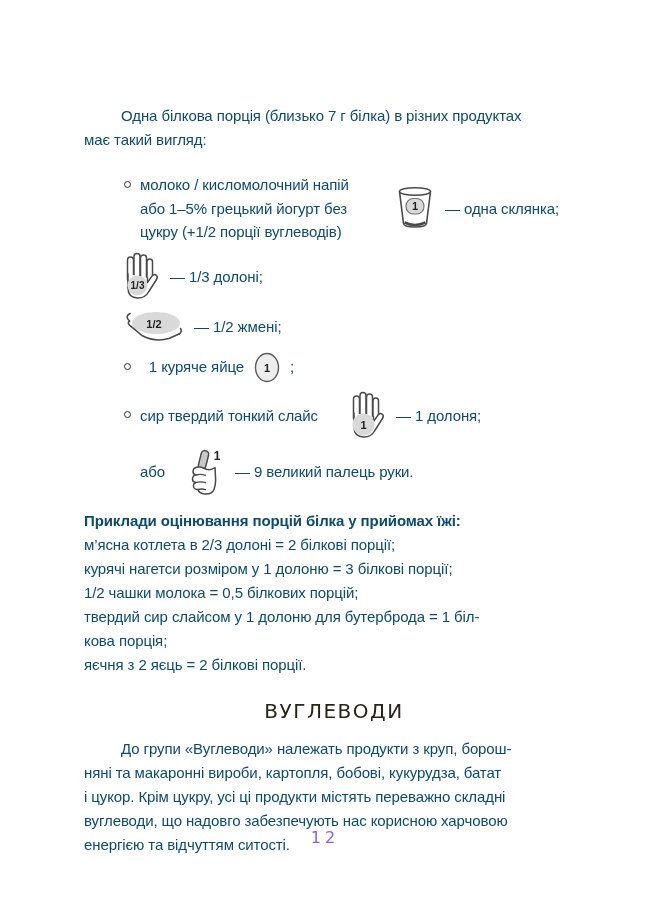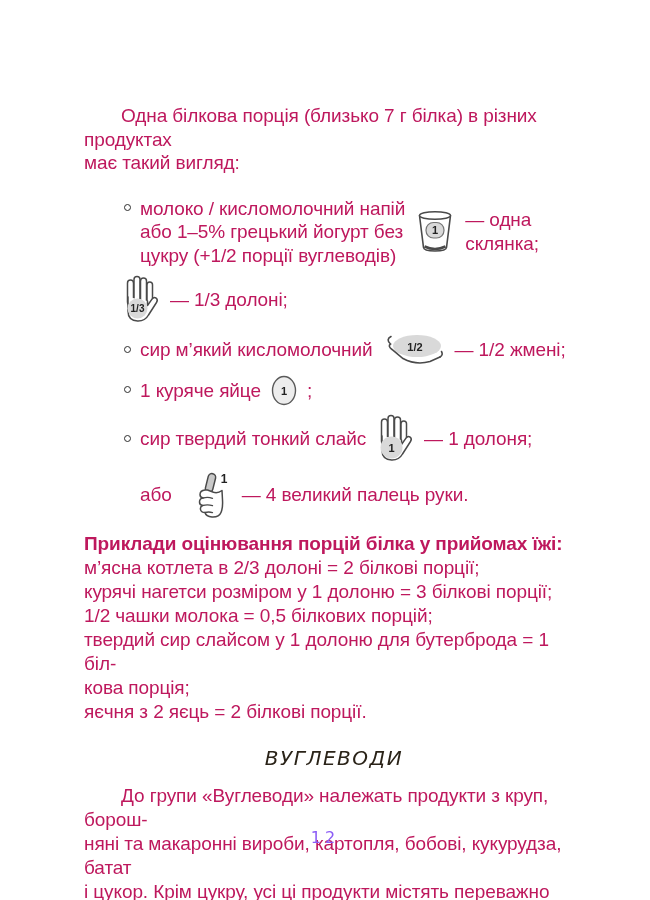--- a/index.html
+++ b/index.html
@@ -13,24 +13,24 @@
     font-family: "Liberation Sans", sans-serif;
     color: #2e2e2e;
   }
   .content {
     position: absolute;
     left: 84px;
     top: 104px;
     width: 500px;
   }
   .body {
-    font-size: 19px;
+    font-size: 15px;
     line-height: 23.5px;
     letter-spacing: -0.1px;
-    color: #be185d;
+    color: #0c4a6e;
   }
   .lines { white-space: pre-line; }
   .indent { text-indent: 37px; }
   .bold { font-weight: 700; }
 
   .list { padding-left: 38px; margin-top: 22px; margin-bottom: 14px; }
   .bullet-row {
     display: flex;
     align-items: center;
     column-gap: 10px;
@@ -69,21 +69,20 @@
   .examples .ex-title { line-height: 24px; }
 
   .heading {
     font-family: "DejaVu Sans", sans-serif;
     font-size: 20px;
     font-weight: 500;
     letter-spacing: 1.5px;
     color: #2a2318;
     text-align: center;
     margin: 22px 0 14px 0;
-    font-style: italic;
   }
   .section-par { line-height: 24px; }
 
   .footer {
     position: absolute;
     left: 0;
     right: 0;
     top: 828px;
     text-align: center;
     font-family: "DejaVu Sans", sans-serif;
@@ -129,24 +128,20 @@
             <rect x="25" y="7" width="5.5" height="23" rx="2.75"></rect>
             <path d="M6 22 L6 36 Q6 45.5 15.5 46 Q23 46.3 26.5 40 L34.5 27.5 Q36.3 24.6 34 23 Q31.8 21.6 29.8 24.4 L25.5 30.5 L25.5 26" stroke-linejoin="round" stroke-linecap="round"></path>
           </g>
           <circle cx="15.5" cy="33.5" r="10" fill="#d9d9d9"></circle>
           <text class="badge-text" x="15.5" y="37.2" text-anchor="middle" font-size="10">1/3</text>
         </svg>
         <div class="body measure">— 1/3 долоні;</div>
       </div>
 
       <div class="bullet-row">
-        <div class="b-text body w3">
-          <span class="marker"></span>
-          <span class="lines">сир м’який кисломолочний</span>
-        </div>
         <svg class="icon-svg" width="62" height="34" viewBox="0 0 62 34">
           <ellipse cx="34" cy="13" rx="24" ry="11" fill="#d9d9d9"></ellipse>
           <g fill="none" stroke="#4a4a4a" stroke-width="1.6" stroke-linecap="round">
             <path d="M8 3.5 Q2.5 6.5 7.5 11 Q4.5 13 9 16.5 L20 25.5 Q33 32.5 47 28.5 L57 24"></path>
             <path d="M57 24 Q60.5 22 58.5 18.5"></path>
           </g>
           <text class="badge-text" x="32" y="17.5" text-anchor="middle" font-size="11">1/2</text>
         </svg>
         <div class="body measure">— 1/2 жмені;</div>
       </div>
@@ -189,21 +184,21 @@
             <rect x="11" y="1.5" width="7.5" height="19" rx="3.75" fill="#c9c9c9" stroke="#4a4a4a" stroke-width="1.5"></rect>
           </g>
           <path d="M9 18 Q4 18.5 4 22.5 Q4 25.5 7 26 Q3.5 26.5 3.5 30 Q3.5 33 6.5 33.5 Q4 34.5 4.5 37.5 Q5 40.5 9 40.5 Q10 44.5 16 45 Q23 45.4 25 40.5 Q27 35.5 26.5 28 L26 18.5 Q22 21.5 17.5 20.3 L11.5 18 Z" fill="#ffffff" stroke="#4a4a4a" stroke-width="1.5" stroke-linejoin="round"></path>
           <g fill="none" stroke="#4a4a4a" stroke-width="1.3" stroke-linecap="round">
             <path d="M7 26 Q12 24.8 16.5 26.3"></path>
             <path d="M6.5 33.5 Q12 32.3 16.5 33.7"></path>
             <path d="M9 40.5 Q13 39.5 16.5 40.6"></path>
           </g>
           <text class="badge-text" x="28" y="11" text-anchor="middle" font-size="12">1</text>
         </svg>
-        <div class="body measure">— 4 великий палець руки.</div>
+        <div class="body measure">— 9 великий палець руки.</div>
       </div>
     </div>
 
     <div class="examples">
       <p class="body bold ex-title">Приклади оцінювання порцій білка у прийомах їжі:</p>
       <p class="body lines ex-lines">м’ясна котлета в 2/3 долоні = 2 білкові порції;
 курячі нагетси розміром у 1 долоню = 3 білкові порції;
 1/2 чашки молока = 0,5 білкових порцій;
 твердий сир слайсом у 1 долоню для бутерброда = 1 біл-
 кова порція;

